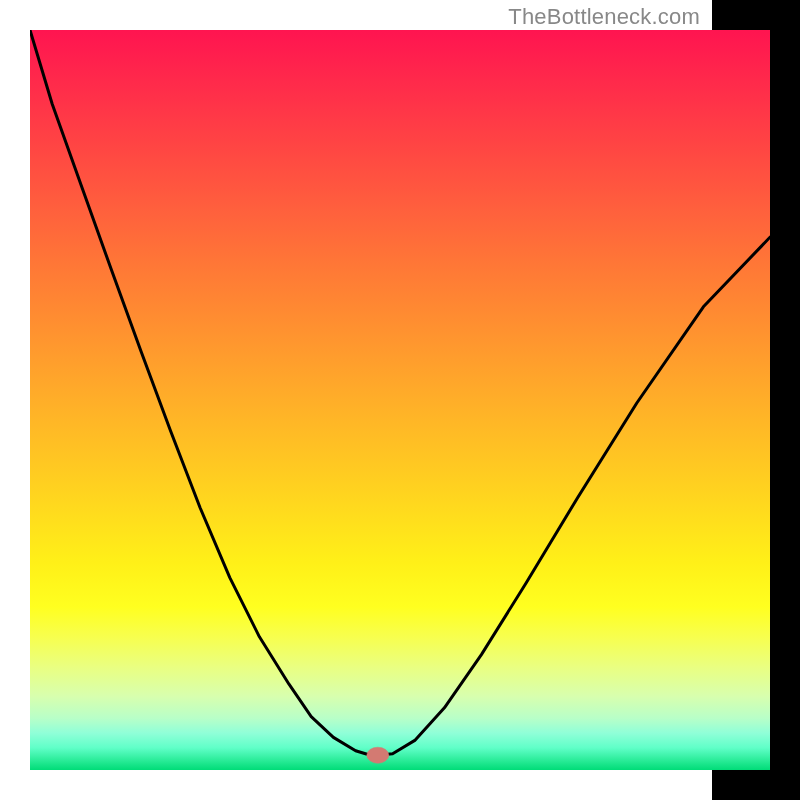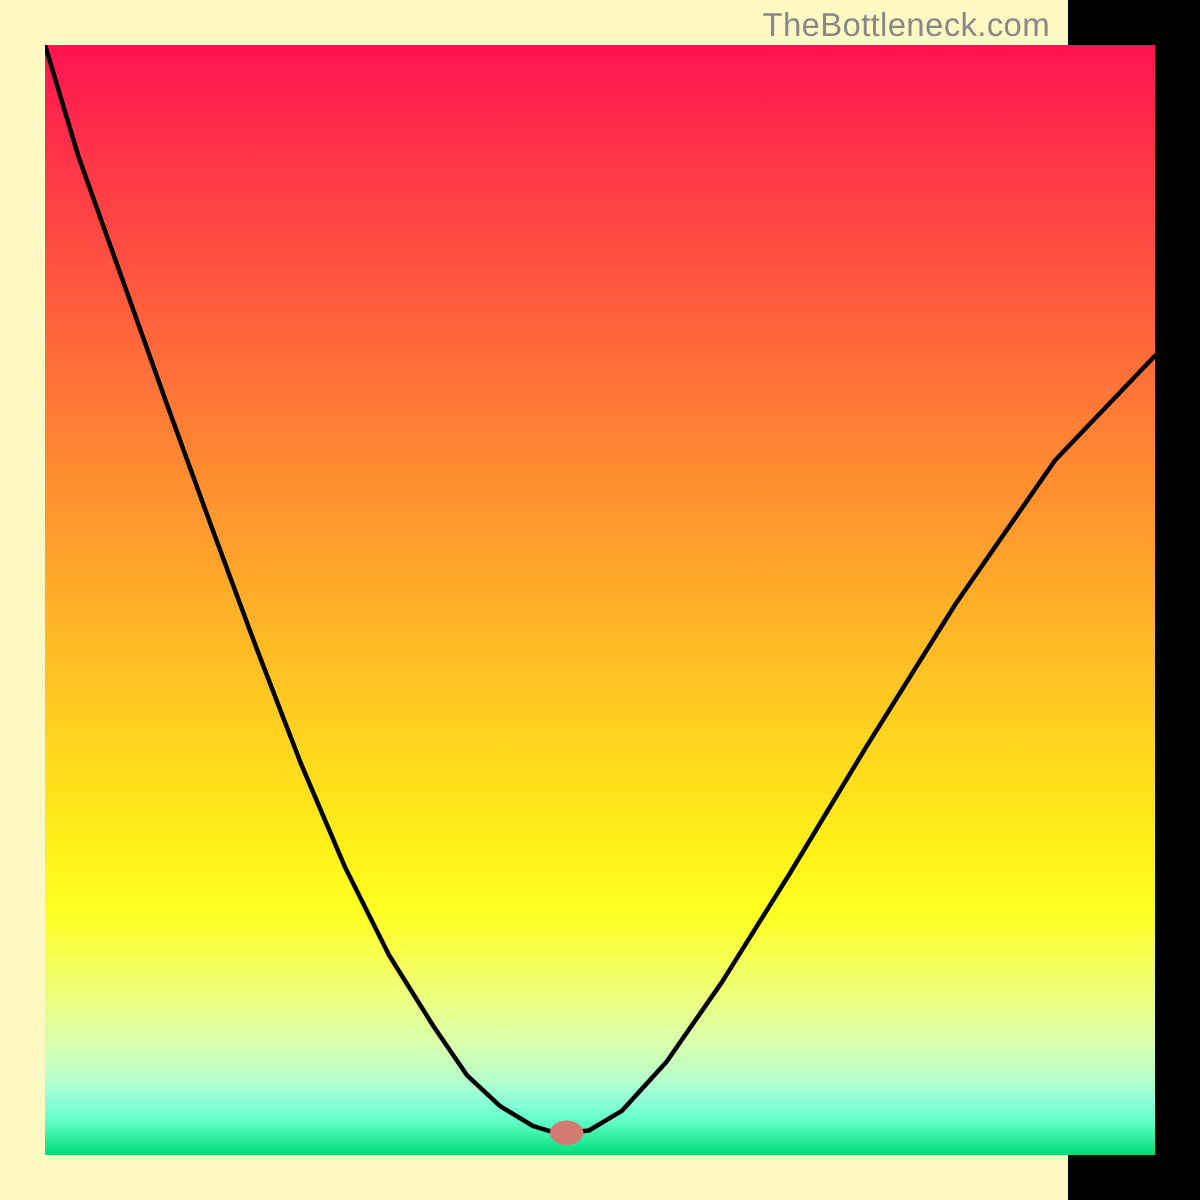--- a/index.html
+++ b/index.html
@@ -8,21 +8,21 @@
     width: 800px;
     height: 800px;
     overflow: hidden;
     background: #000;
     font-family: Arial, Helvetica, sans-serif;
   }
   .frame {
     position: relative;
     width: 712px;
     height: 800px;
-    background: #fef9c3;
+    background: #ffffff;
   }
   .watermark {
     position: absolute;
     top: 4px;
     right: 12px;
     color: #888;
     font-size: 22px;
     font-weight: 400;
     letter-spacing: 0.2px;
     z-index: 5;

